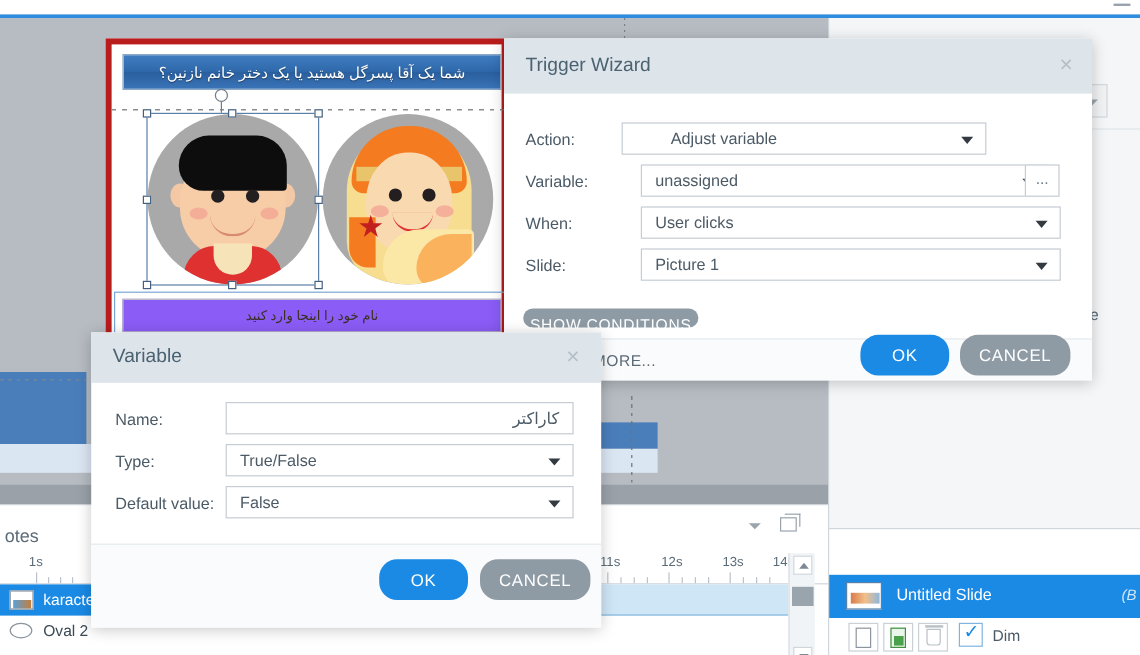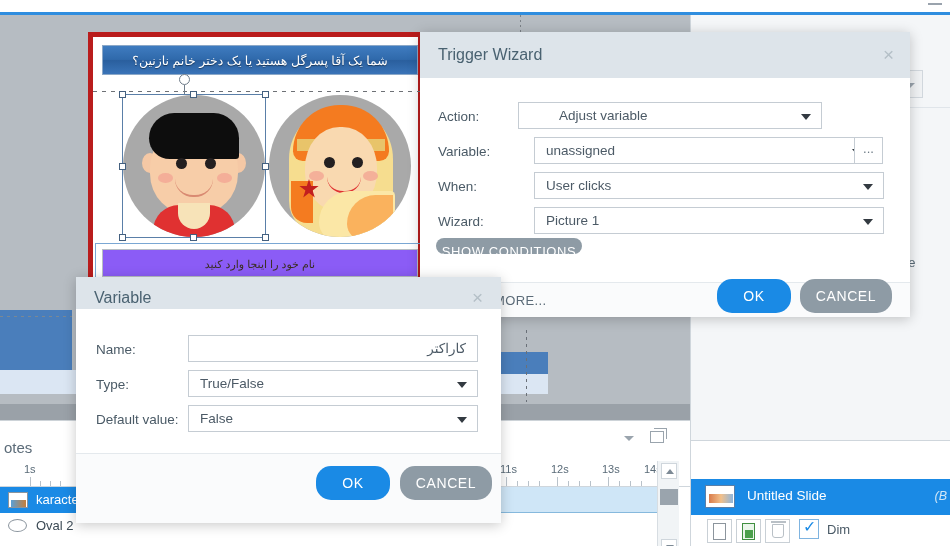--- a/index.html
+++ b/index.html
@@ -376,36 +376,36 @@
       <span class="caret"></span>
     </div>
     <div class="ell-btn" style="left:434px;top:105px;">...</div>
 
     <div class="fld-lbl" style="left:18px;top:147px;">When:</div>
     <div class="fld-ctl" style="left:114px;top:140px;width:350px;">
       <span>User clicks</span>
       <span class="caret"></span>
     </div>
 
-    <div class="fld-lbl" style="left:18px;top:182px;">Wizard:</div>
+    <div class="fld-lbl" style="left:18px;top:182px;">Slide:</div>
     <div class="fld-ctl" style="left:114px;top:175px;width:350px;">
       <span>Picture 1</span>
       <span class="caret"></span>
     </div>
 
-    <div class="pill gray" style="left:16px;top:206px;width:146px;height:16px;line-height:28px;">SHOW CONDITIONS</div>
+    <div class="pill gray" style="left:16px;top:225px;width:146px;height:16px;line-height:28px;">SHOW CONDITIONS</div>
 
     <div class="dlg-foot" style="top:250px;width:490px;height:35px;"></div>
     <div class="more-lnk" style="left:74px;top:261px;">MORE...</div>
     <div class="pill blue" style="left:297px;top:247px;width:74px;height:34px;line-height:34px;font-size:14px;">OK</div>
     <div class="pill gray" style="left:380px;top:247px;width:92px;height:34px;line-height:34px;font-size:14px;">CANCEL</div>
   </div>
 
   <div class="dlg" id="variable-dialog">
-    <div class="dlg-head" style="height:32px;">
+    <div class="dlg-head" style="height:42px;">
       <div class="dlg-title" style="left:18px;top:12px;">Variable</div>
       <div class="dlg-x" style="right:18px;top:11px;">×</div>
     </div>
 
     <div class="fld-lbl" style="left:20px;top:65px;">Name:</div>
     <div class="fld-ctl" style="left:112px;top:58px;width:290px;text-align:right;padding-right:11px;direction:rtl;">
       <span>کاراکتر</span>
     </div>
 
     <div class="fld-lbl" style="left:20px;top:100px;">Type:</div>

